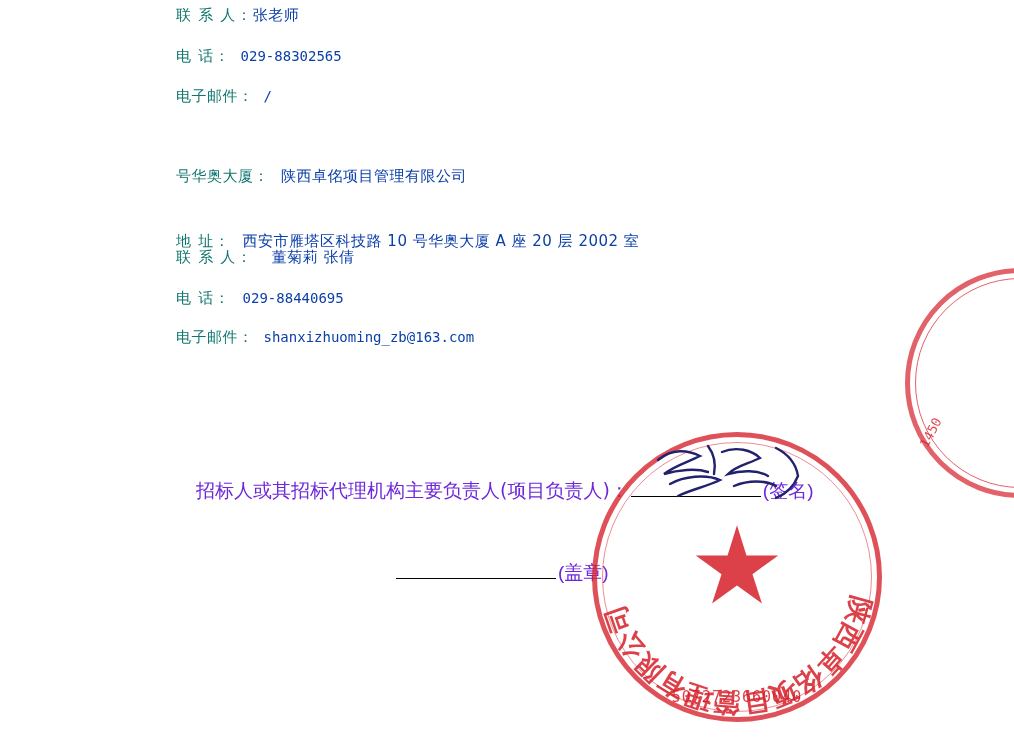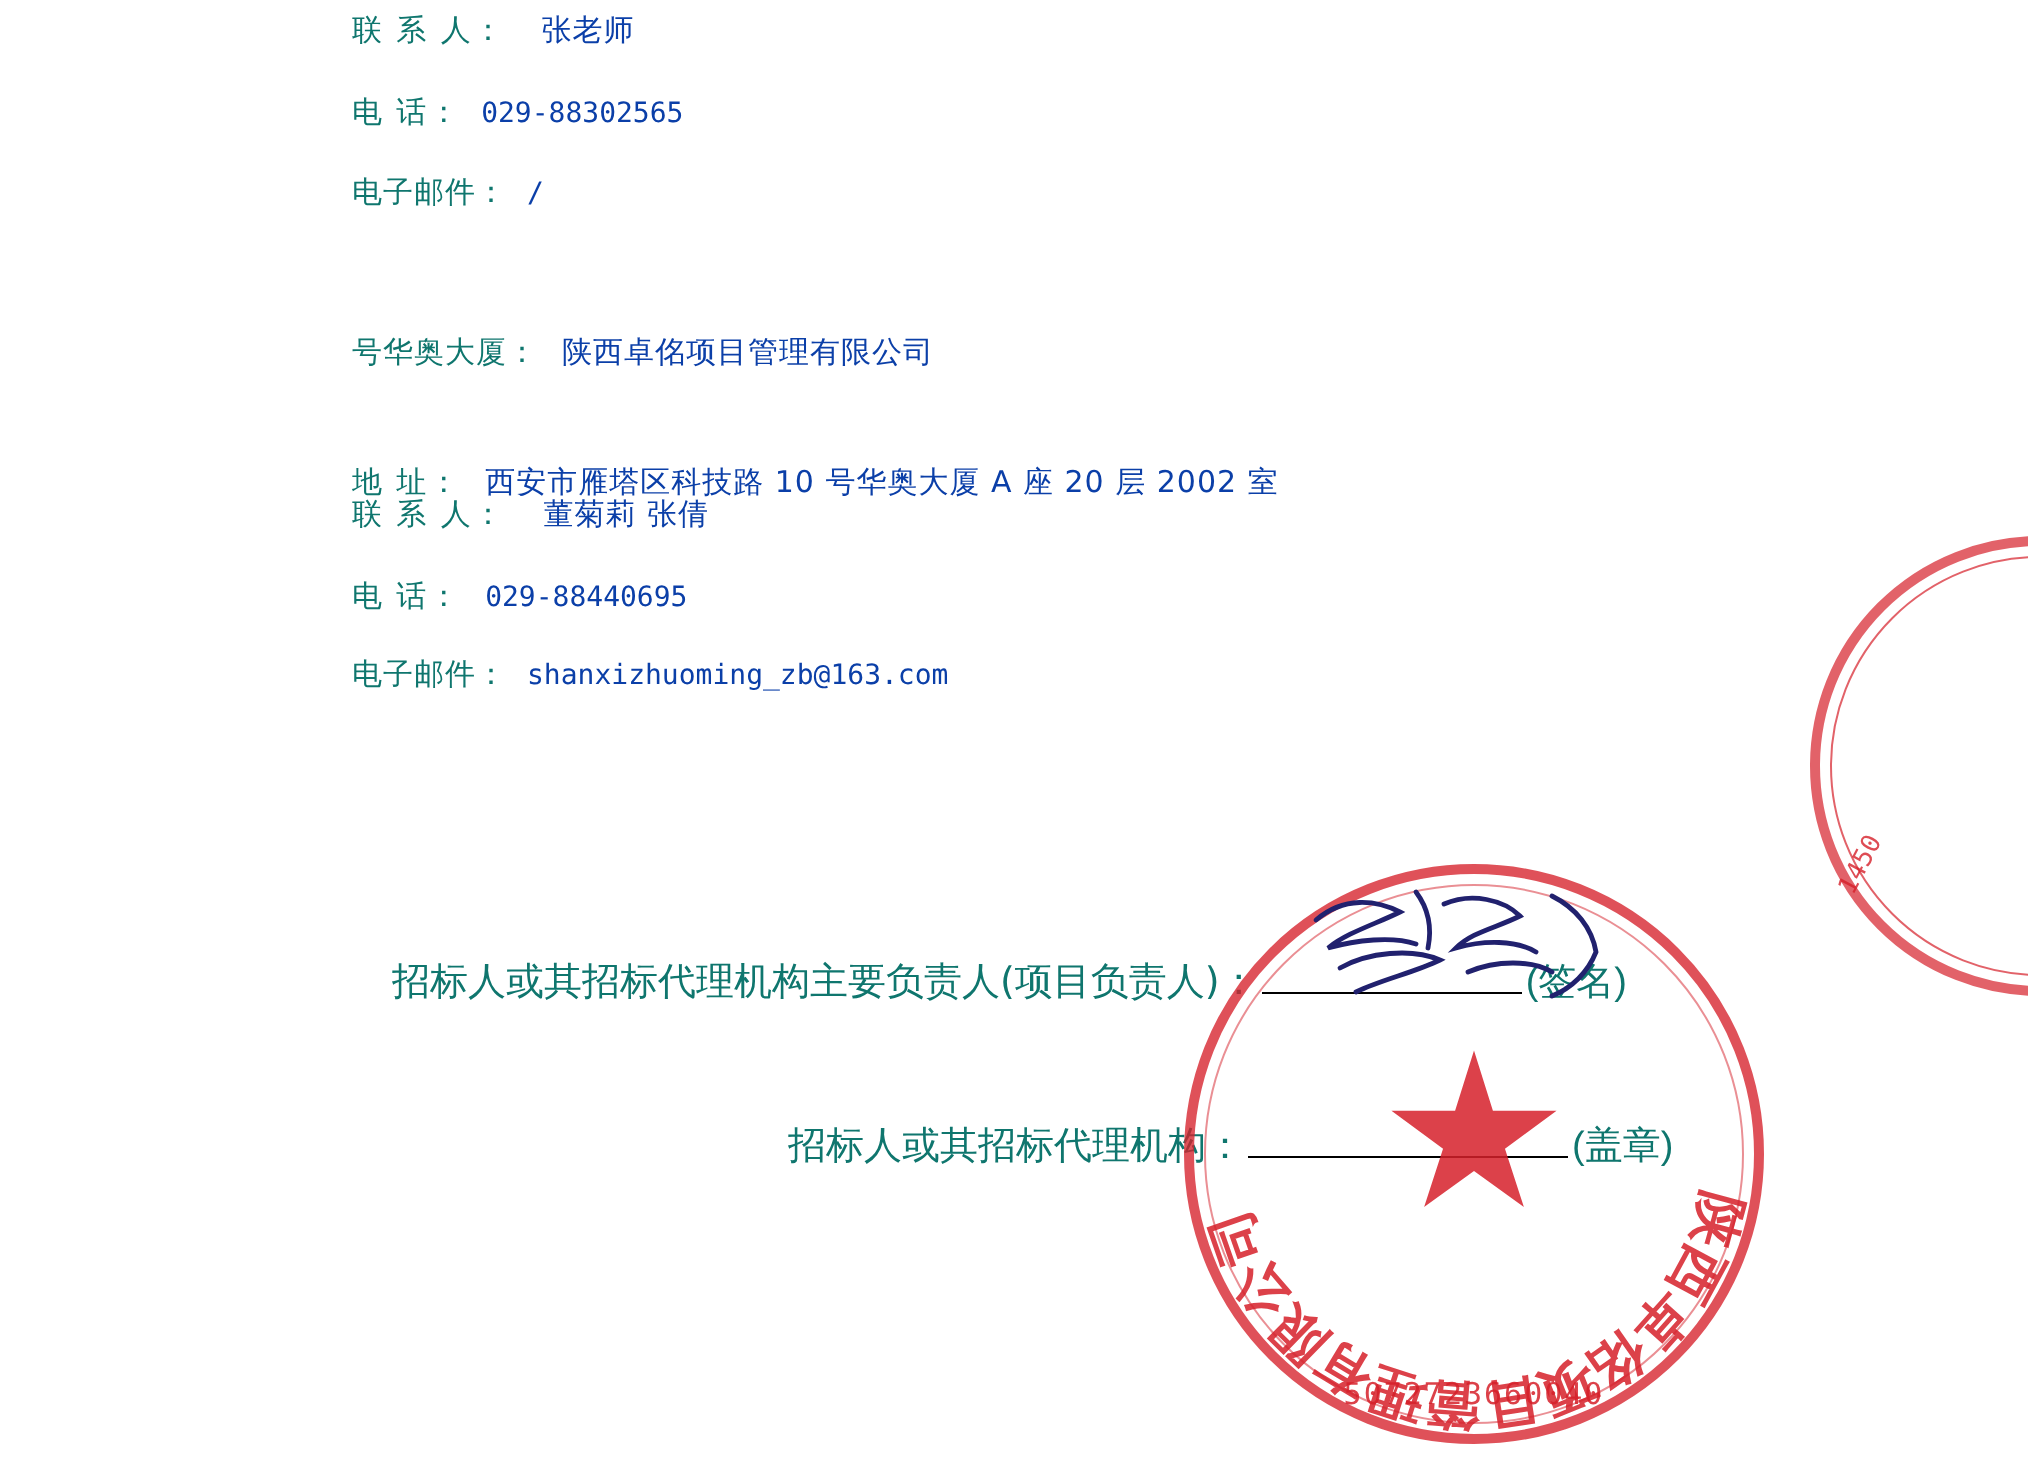--- a/index.html
+++ b/index.html
@@ -51,21 +51,21 @@
   }
 
   
   .sign-line-row {
     position: absolute;
     display: flex;
     align-items: baseline;
     white-space: nowrap;
     font-family: "DejaVu Sans", sans-serif;
     font-size: 19px;
-    color: #0f766e;
+    color: #6d28d9;
   }
   .sign-blank {
     display: inline-block;
     border-bottom: 1.6px solid #000;
     height: 1px;
   }
   .sign-suffix {
     font-family: Liberation Sans, sans-serif;
     font-size: 19px;
   }
@@ -167,21 +167,21 @@
   }
   .handwriting svg { width: 100%; height: 100%; }
 </style>
 </head>
 <body>
 
 <div class="page">
 
   <div class="field-row" style="left:176px; top:6px;">
     <span class="field-label spaced">联 系 人：</span>
-    <span class="field-value" style="margin-left:18px;text-align:right;">张老师</span>
+    <span class="field-value" style="margin-left:0;text-align:right;">张老师</span>
   </div>
 
   <div class="field-row" style="left:176px; top:47px;">
     <span class="field-label spaced">电     话：</span>
     <span class="field-value mono" style="margin-left:10px;">029-88302565</span>
   </div>
 
   <div class="field-row" style="left:176px; top:87px;">
     <span class="field-label">电子邮件：</span>
     <span class="field-value mono" style="margin-left:10px;">/</span>
@@ -212,21 +212,20 @@
     <span class="field-value mono" style="margin-left:10px;">shanxizhuoming_zb@163.com</span>
   </div>
 
   <div class="sign-line-row" style="left:196px; top:478px;">
     <span>招标人或其招标代理机构主要负责人(项目负责人)：</span>
     <span class="sign-blank" style="width:130px; margin:0 2px;"></span>
     <span class="sign-suffix">(签名)</span>
   </div>
 
   <div class="sign-line-row" style="left:394px; top:560px;">
-    <span>招标人或其招标代理机构：</span>
     <span class="sign-blank" style="width:160px; margin:0 2px;"></span>
     <span class="sign-suffix">(盖章)</span>
   </div>
 
   <div class="seal-partial">
     <div class="seal-ring"></div>
     <div class="seal-ring inner"></div>
     <div class="seal-arc-text">
       <svg viewBox="0 0 230 230">
         <defs>

